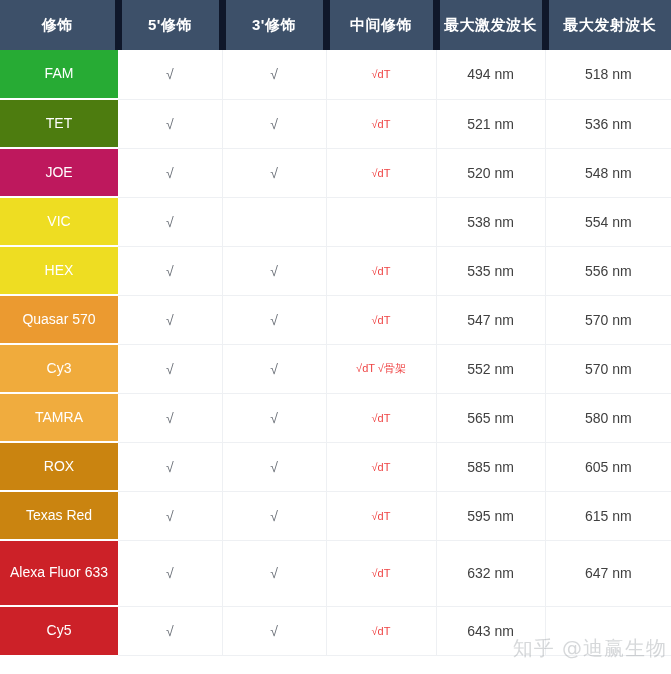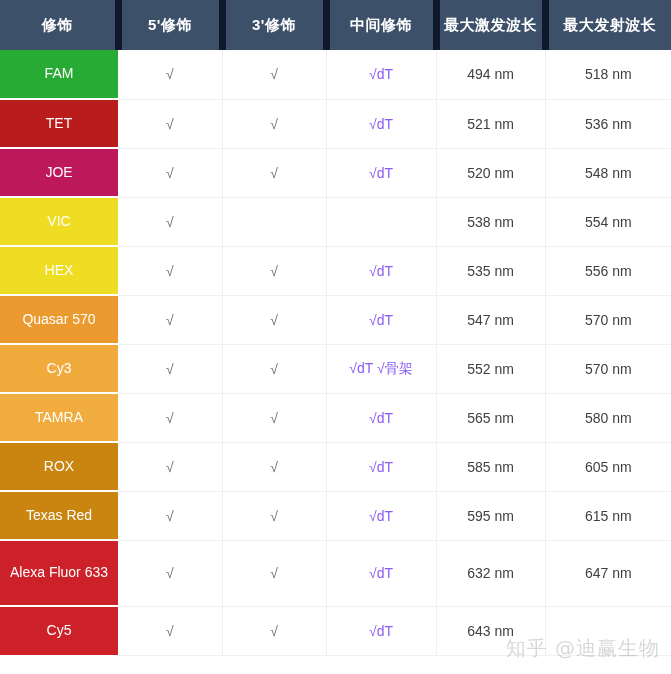--- a/index.html
+++ b/index.html
@@ -65,29 +65,29 @@
     font-size: 14px;
     font-weight: normal;
     border-bottom: 2px solid #ffffff;
     border-right: none;
     line-height: 1.25;
     padding: 0 6px;
   }
   tbody tr:last-child td.name-cell { border-bottom: none; text-align: center; }
 
   td.check  { font-size: 14px; color: #6b7078; }
-  td.mid    { font-size: 14px; color: #8b5cf6; }
+  td.mid    { font-size: 11px; color: #ef4444; }
   td.wave   { font-size: 14px; color: #404040; }
 
   tr.tall td { height: 66px; }
 
   
   .watermark {
     position: absolute;
-    right: 11px;
+    right: 4px;
     bottom: 12px;
     font-size: 20px;
     color: rgba(120,126,134,0.30);
     font-family: "DejaVu Sans", "Liberation Sans", sans-serif;
     letter-spacing: 1px;
     white-space: nowrap;
     pointer-events: none;
     user-select: none;
   }
 </style>
@@ -118,21 +118,21 @@
     <tbody id="table-body">
         <tr>
           <td class="name-cell" style="background: rgb(39, 171, 52);">FAM</td>
           <td class="check">√</td>
           <td class="check">√</td>
           <td class="mid">√dT</td>
           <td class="wave">494 nm</td>
           <td class="wave">518 nm</td>
         </tr>
         <tr>
-          <td class="name-cell" style="background: #b91c1c;">TET</td>
+          <td class="name-cell" style="background: #4d7c0f;">TET</td>
           <td class="check">√</td>
           <td class="check">√</td>
           <td class="mid">√dT</td>
           <td class="wave">521 nm</td>
           <td class="wave">536 nm</td>
         </tr>
         <tr>
           <td class="name-cell" style="background: #be185d;">JOE</td>
           <td class="check">√</td>
           <td class="check">√</td>

